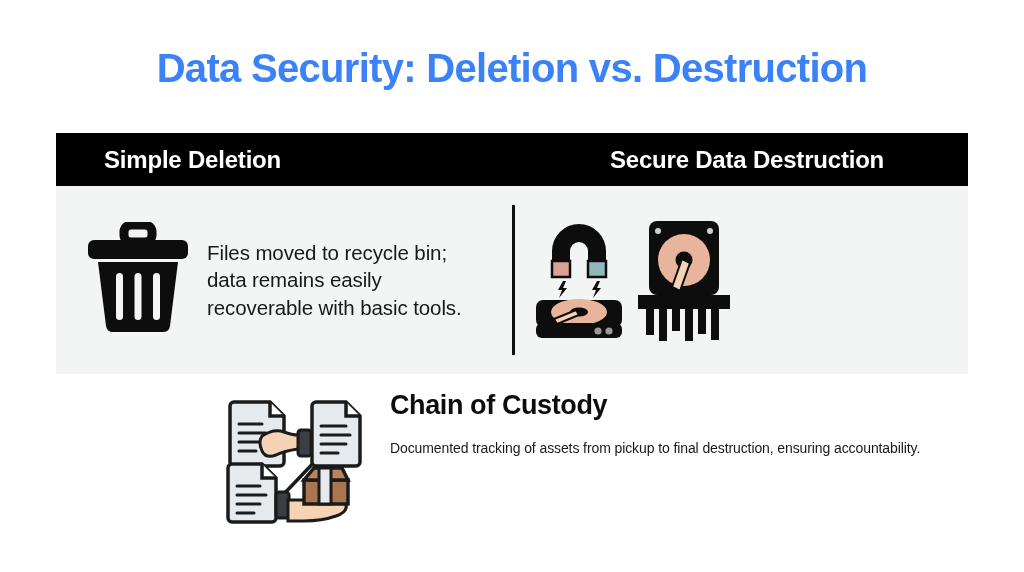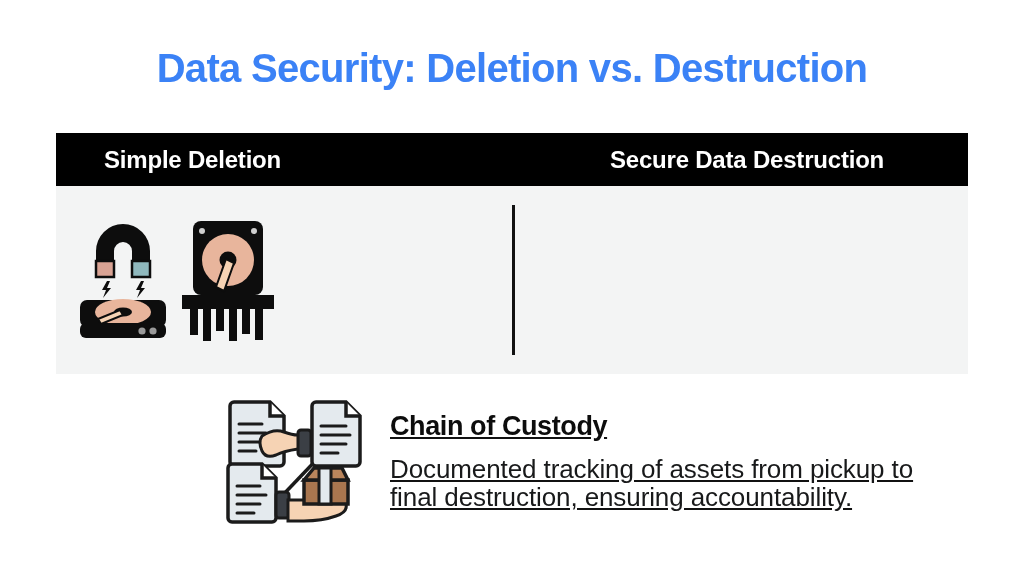--- a/index.html
+++ b/index.html
@@ -123,42 +123,41 @@
 
   .icon-wrap { flex: none; }
 
   
   .custody {
     position: absolute;
     left: 0;
     top: 388px;
     width: 1024px;
     display: flex;
-    align-items: center;
-    text-decoration: underline;
+    align-items: flex-start;
   }
   .custody-icon-wrap {
     margin-left: 218px;
     margin-top: 4px;
     flex: none;
   }
   .custody-text {
     margin-left: 28px;
     width: 540px;
   }
   .custody-title {
     font-size: 27px;
     font-weight: bold;
     color: #0d0d0d;
     letter-spacing: -0.4px;
     line-height: 34px;
   }
   .custody-desc {
     margin-top: 12px;
-    font-size: 26px;
+    font-size: 14px;
     line-height: 28px;
     color: #18191a;
     letter-spacing: -0.1px;
   }
 </style>
 </head>
 <body>
 
 <div class="title">Data Security: Deletion vs. Destruction</div>
 
@@ -166,20 +165,33 @@
 
   <div class="header-bar">
     <div class="header-label left">Simple Deletion</div>
     <div class="header-label right">Secure Data Destruction</div>
   </div>
 
   <div class="content-band">
 
     <div class="divider"></div>
 
+    <div class="pane left">
+      <div class="icon-wrap">
+        <svg width="104" height="112" viewBox="0 0 104 112" aria-hidden="true">
+          <rect x="38" y="3" width="28" height="17" rx="7" fill="none" stroke="#0d0d0d" stroke-width="9"></rect>
+          <rect x="2" y="18" width="100" height="19" rx="6" fill="#0d0d0d"></rect>
+          <path d="M12 40 H92 L84 104 Q83 110 77 110 H27 Q21 110 20 104 Z" fill="#0d0d0d"></path>
+          <rect x="30" y="51" width="7" height="47" rx="3.5" fill="#f3f4f4"></rect>
+          <rect x="48.5" y="51" width="7" height="47" rx="3.5" fill="#f3f4f4"></rect>
+          <rect x="67" y="51" width="7" height="47" rx="3.5" fill="#f3f4f4"></rect>
+        </svg>
+      </div>
+      <div class="body-text">Files moved to recycle bin; data remains easily recoverable with basic tools.</div>
+    </div>
 
     <div class="pane right">
 
       <div class="icon-wrap">
         <svg width="98" height="126" viewBox="0 0 98 126" aria-hidden="true">
 
           <path d="M22 58 V36 a27 27 0 0 1 54 0 V58 H58 V36 a9 9 0 0 0 -18 0 V58 Z" fill="#0d0d0d"></path>
           <rect x="22" y="46" width="18" height="16" fill="#d9a394" stroke="#0d0d0d" stroke-width="2.5"></rect>
           <rect x="58" y="46" width="18" height="16" fill="#8fb8bd" stroke="#0d0d0d" stroke-width="2.5"></rect>
 

